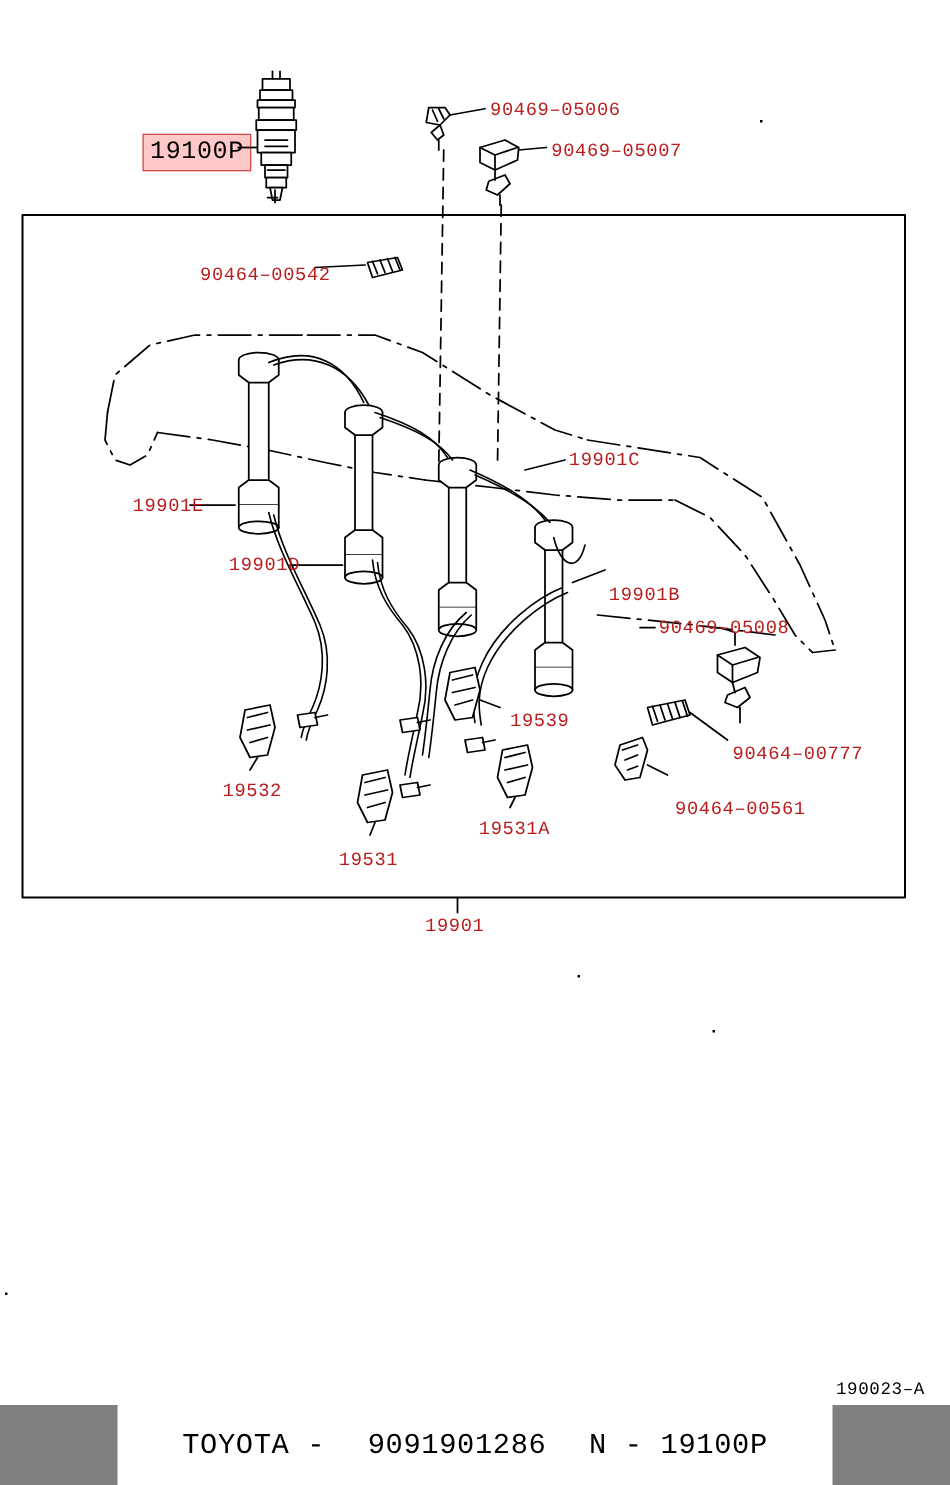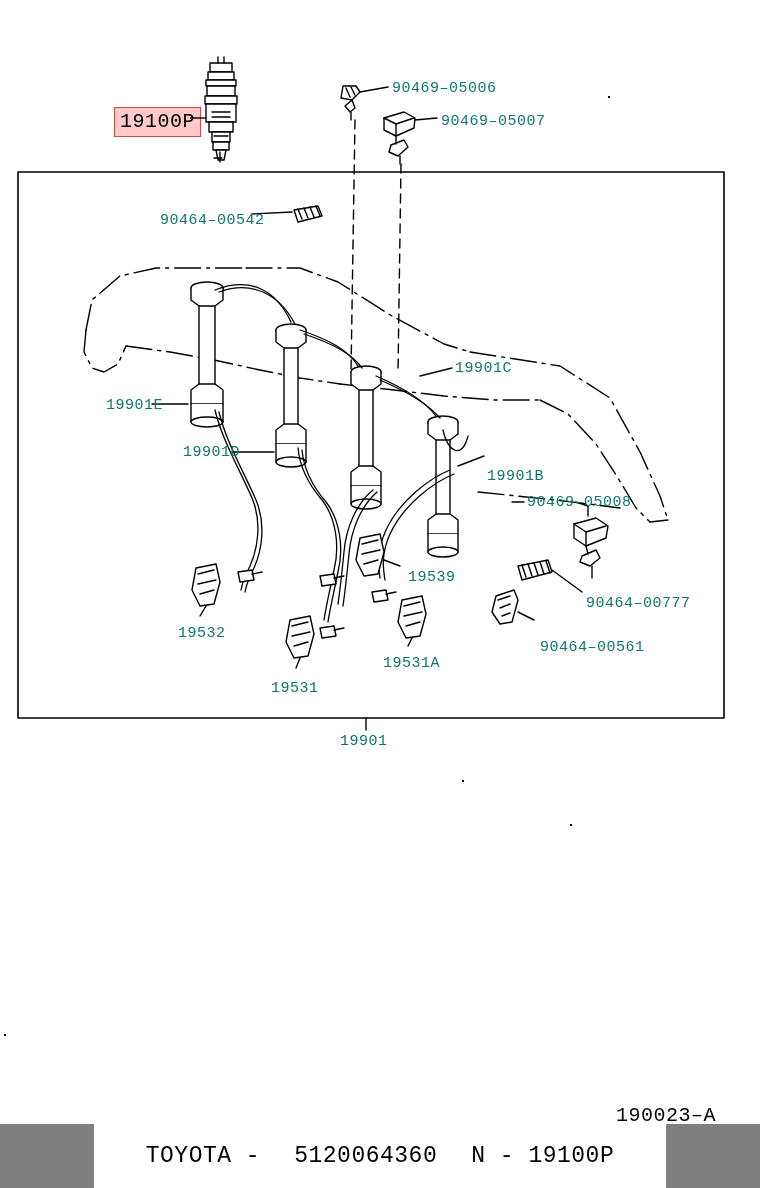--- a/index.html
+++ b/index.html
@@ -12,21 +12,21 @@
     overflow:hidden;
   }
   #stage { position:absolute; left:0; top:0; width:760px; height:1188px; }
 
   .lbl {
     position:absolute;
     font-family:"Liberation Mono", monospace;
     font-size:15px;
     letter-spacing:0.5px;
     white-space:nowrap;
-    color:#0f766e;
+    color:#b91c1c;
   }
 
   .highlight {
     position:absolute;
     background:#ffc9c9;
     border:1px solid #d04a4a;
     padding:2px 5px 3px 5px;
     font-family:"Liberation Mono", monospace;
     font-size:20px;
     letter-spacing:0.5px;
@@ -49,23 +49,23 @@
   }
   .footer-inner span {
     font-family:"Liberation Mono", monospace;
     font-size:23px;
     letter-spacing:0.5px;
     color:#000;
   }
 
   .code-bottom {
     position:absolute;
-    right:44px; top:1104px;
-    font-family:"Liberation Mono", monospace;
-    font-size:20px;
+    right:20px; top:1104px;
+    font-family:"Liberation Mono", monospace;
+    font-size:14px;
     letter-spacing:0.5px;
   }
 
   svg { position:absolute; left:0; top:0; }
   .dot { position:absolute; width:2px; height:2px; background:#000; }
 </style>
 </head>
 <body>
 
 <div id="stage">
@@ -303,17 +303,17 @@
   <div class="dot" style="left:4px; top:1034px;"></div>
   <div class="dot" style="left:462px; top:780px;"></div>
   <div class="dot" style="left:570px; top:824px;"></div>
   <div class="dot" style="left:608px; top:96px;"></div>
 
   <div class="code-bottom">190023–A</div>
 
   <div class="footer-bar"></div>
   <div class="footer-inner">
     <span>TOYOTA -</span>
-    <span>5120064360</span>
+    <span>9091901286</span>
     <span>N - 19100P</span>
   </div>
 
 </div>
 
 </body></html>

